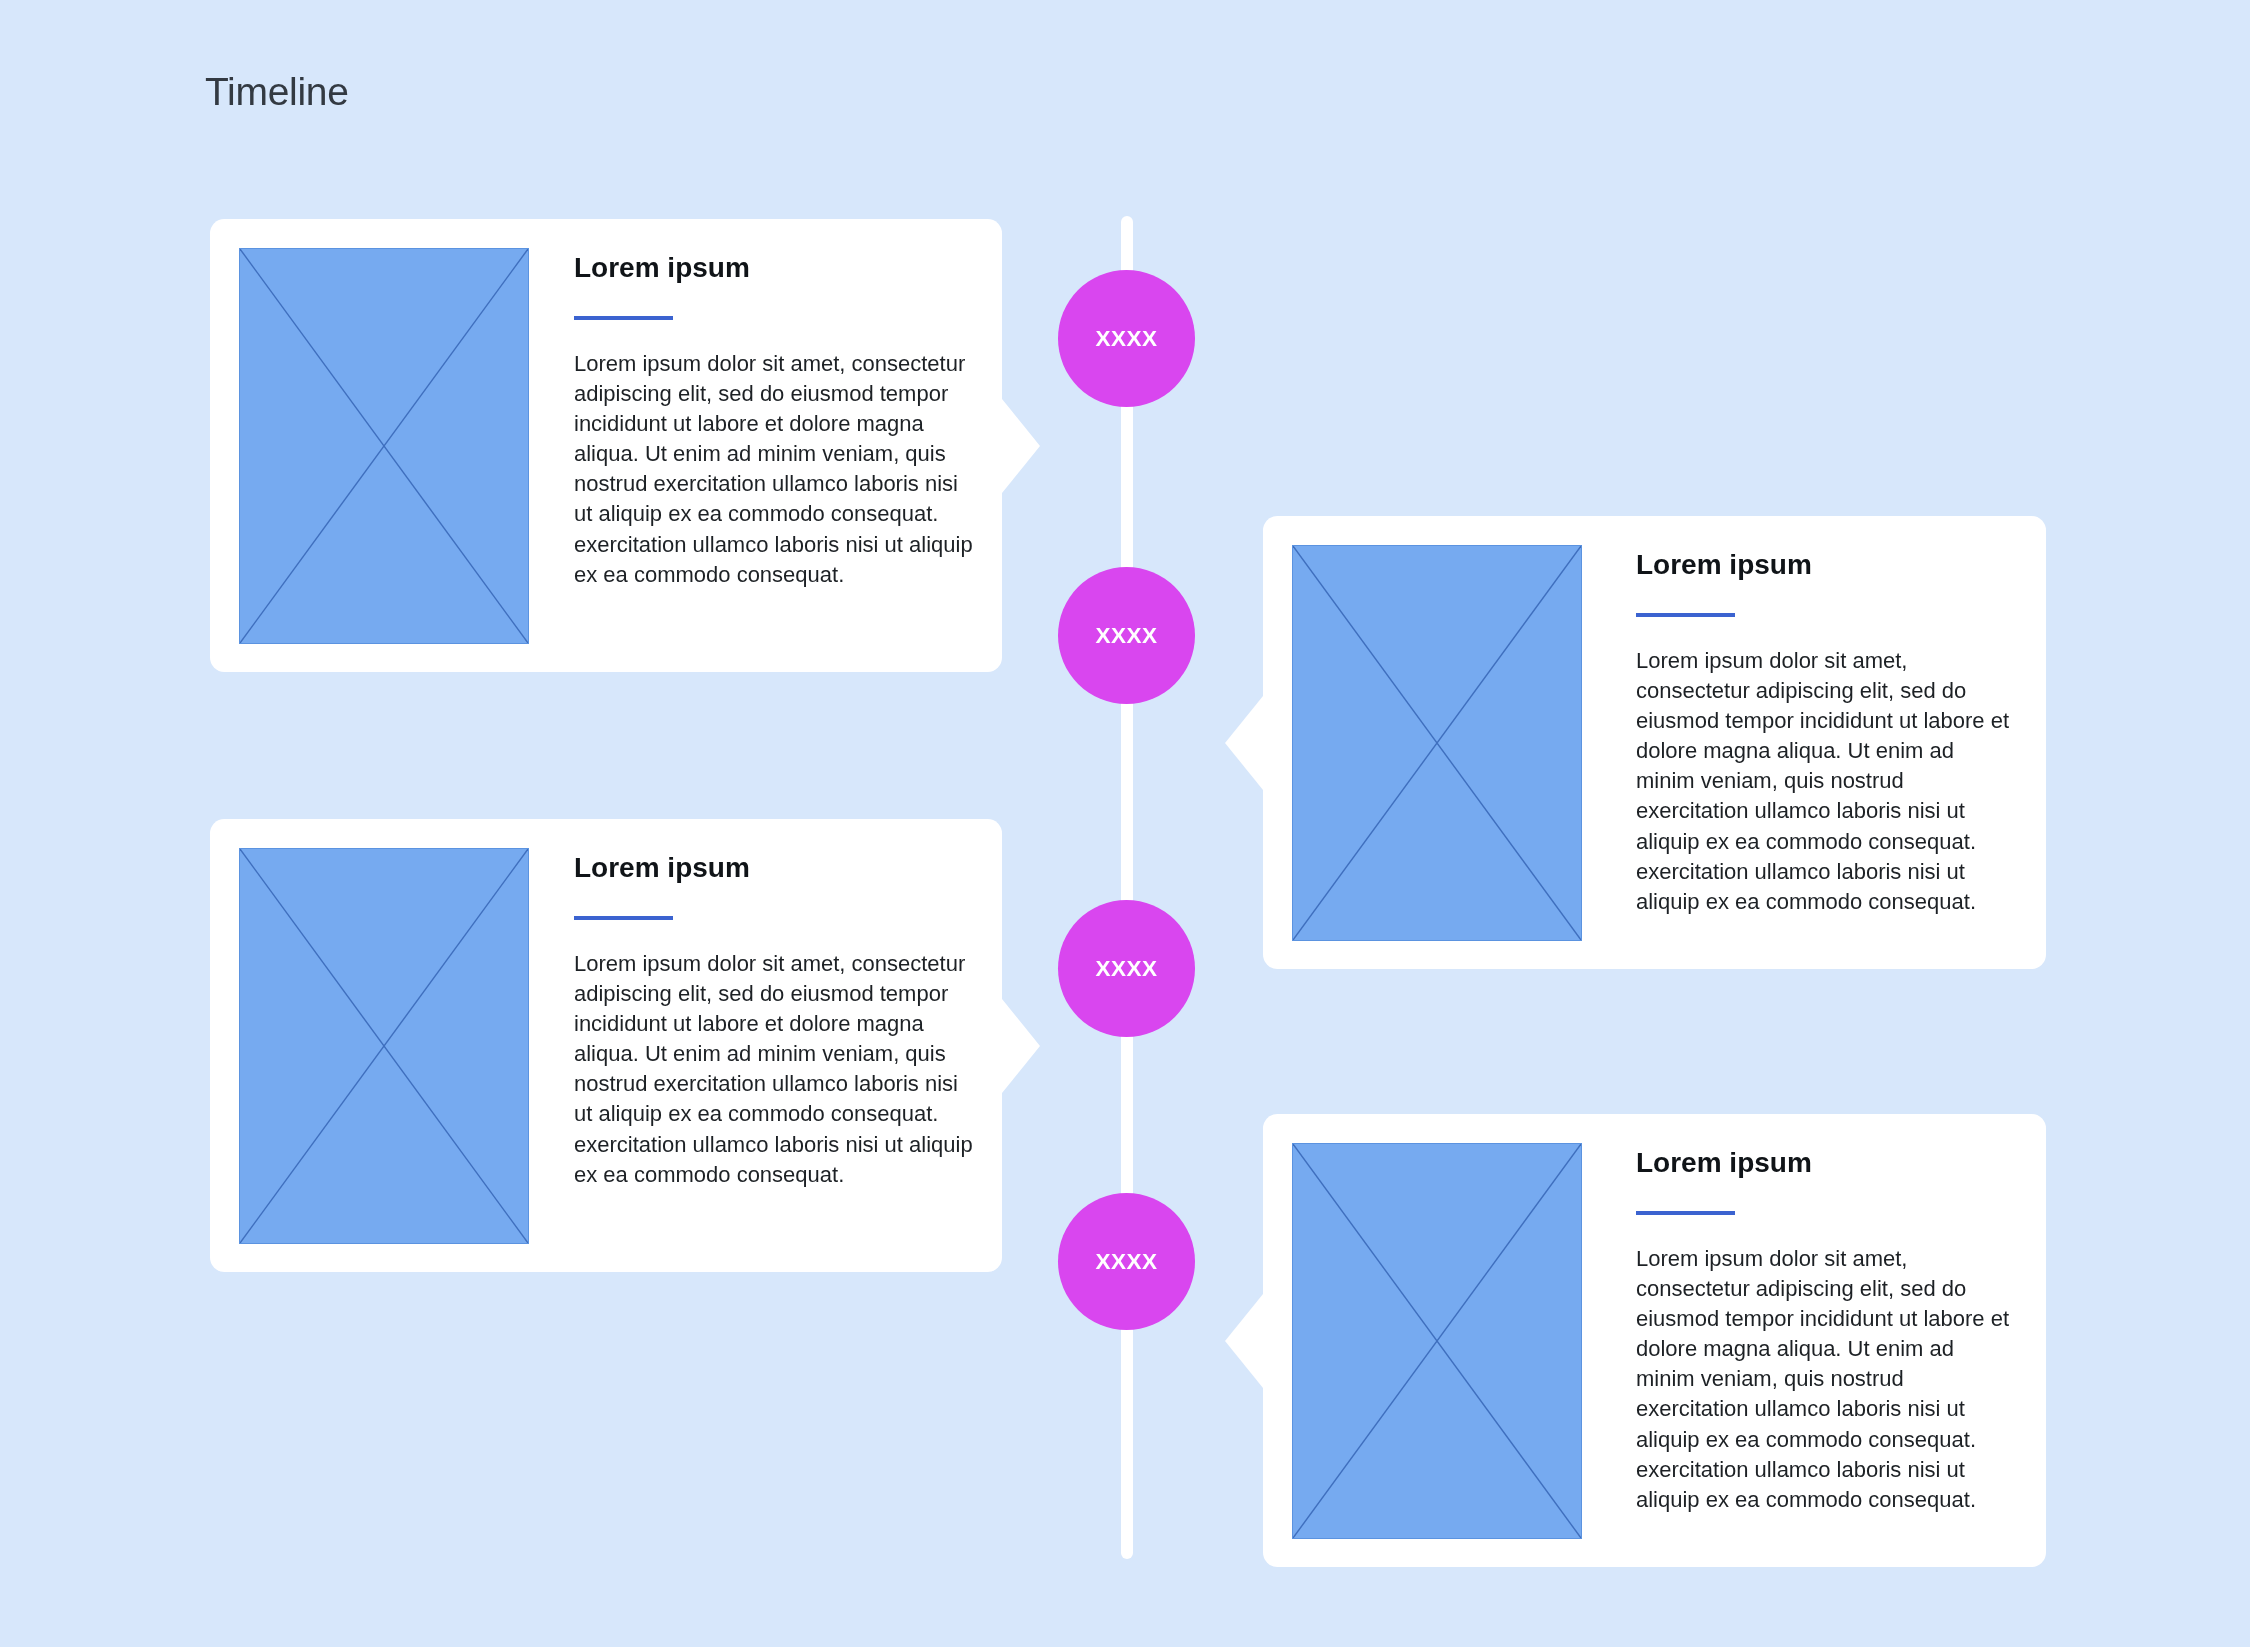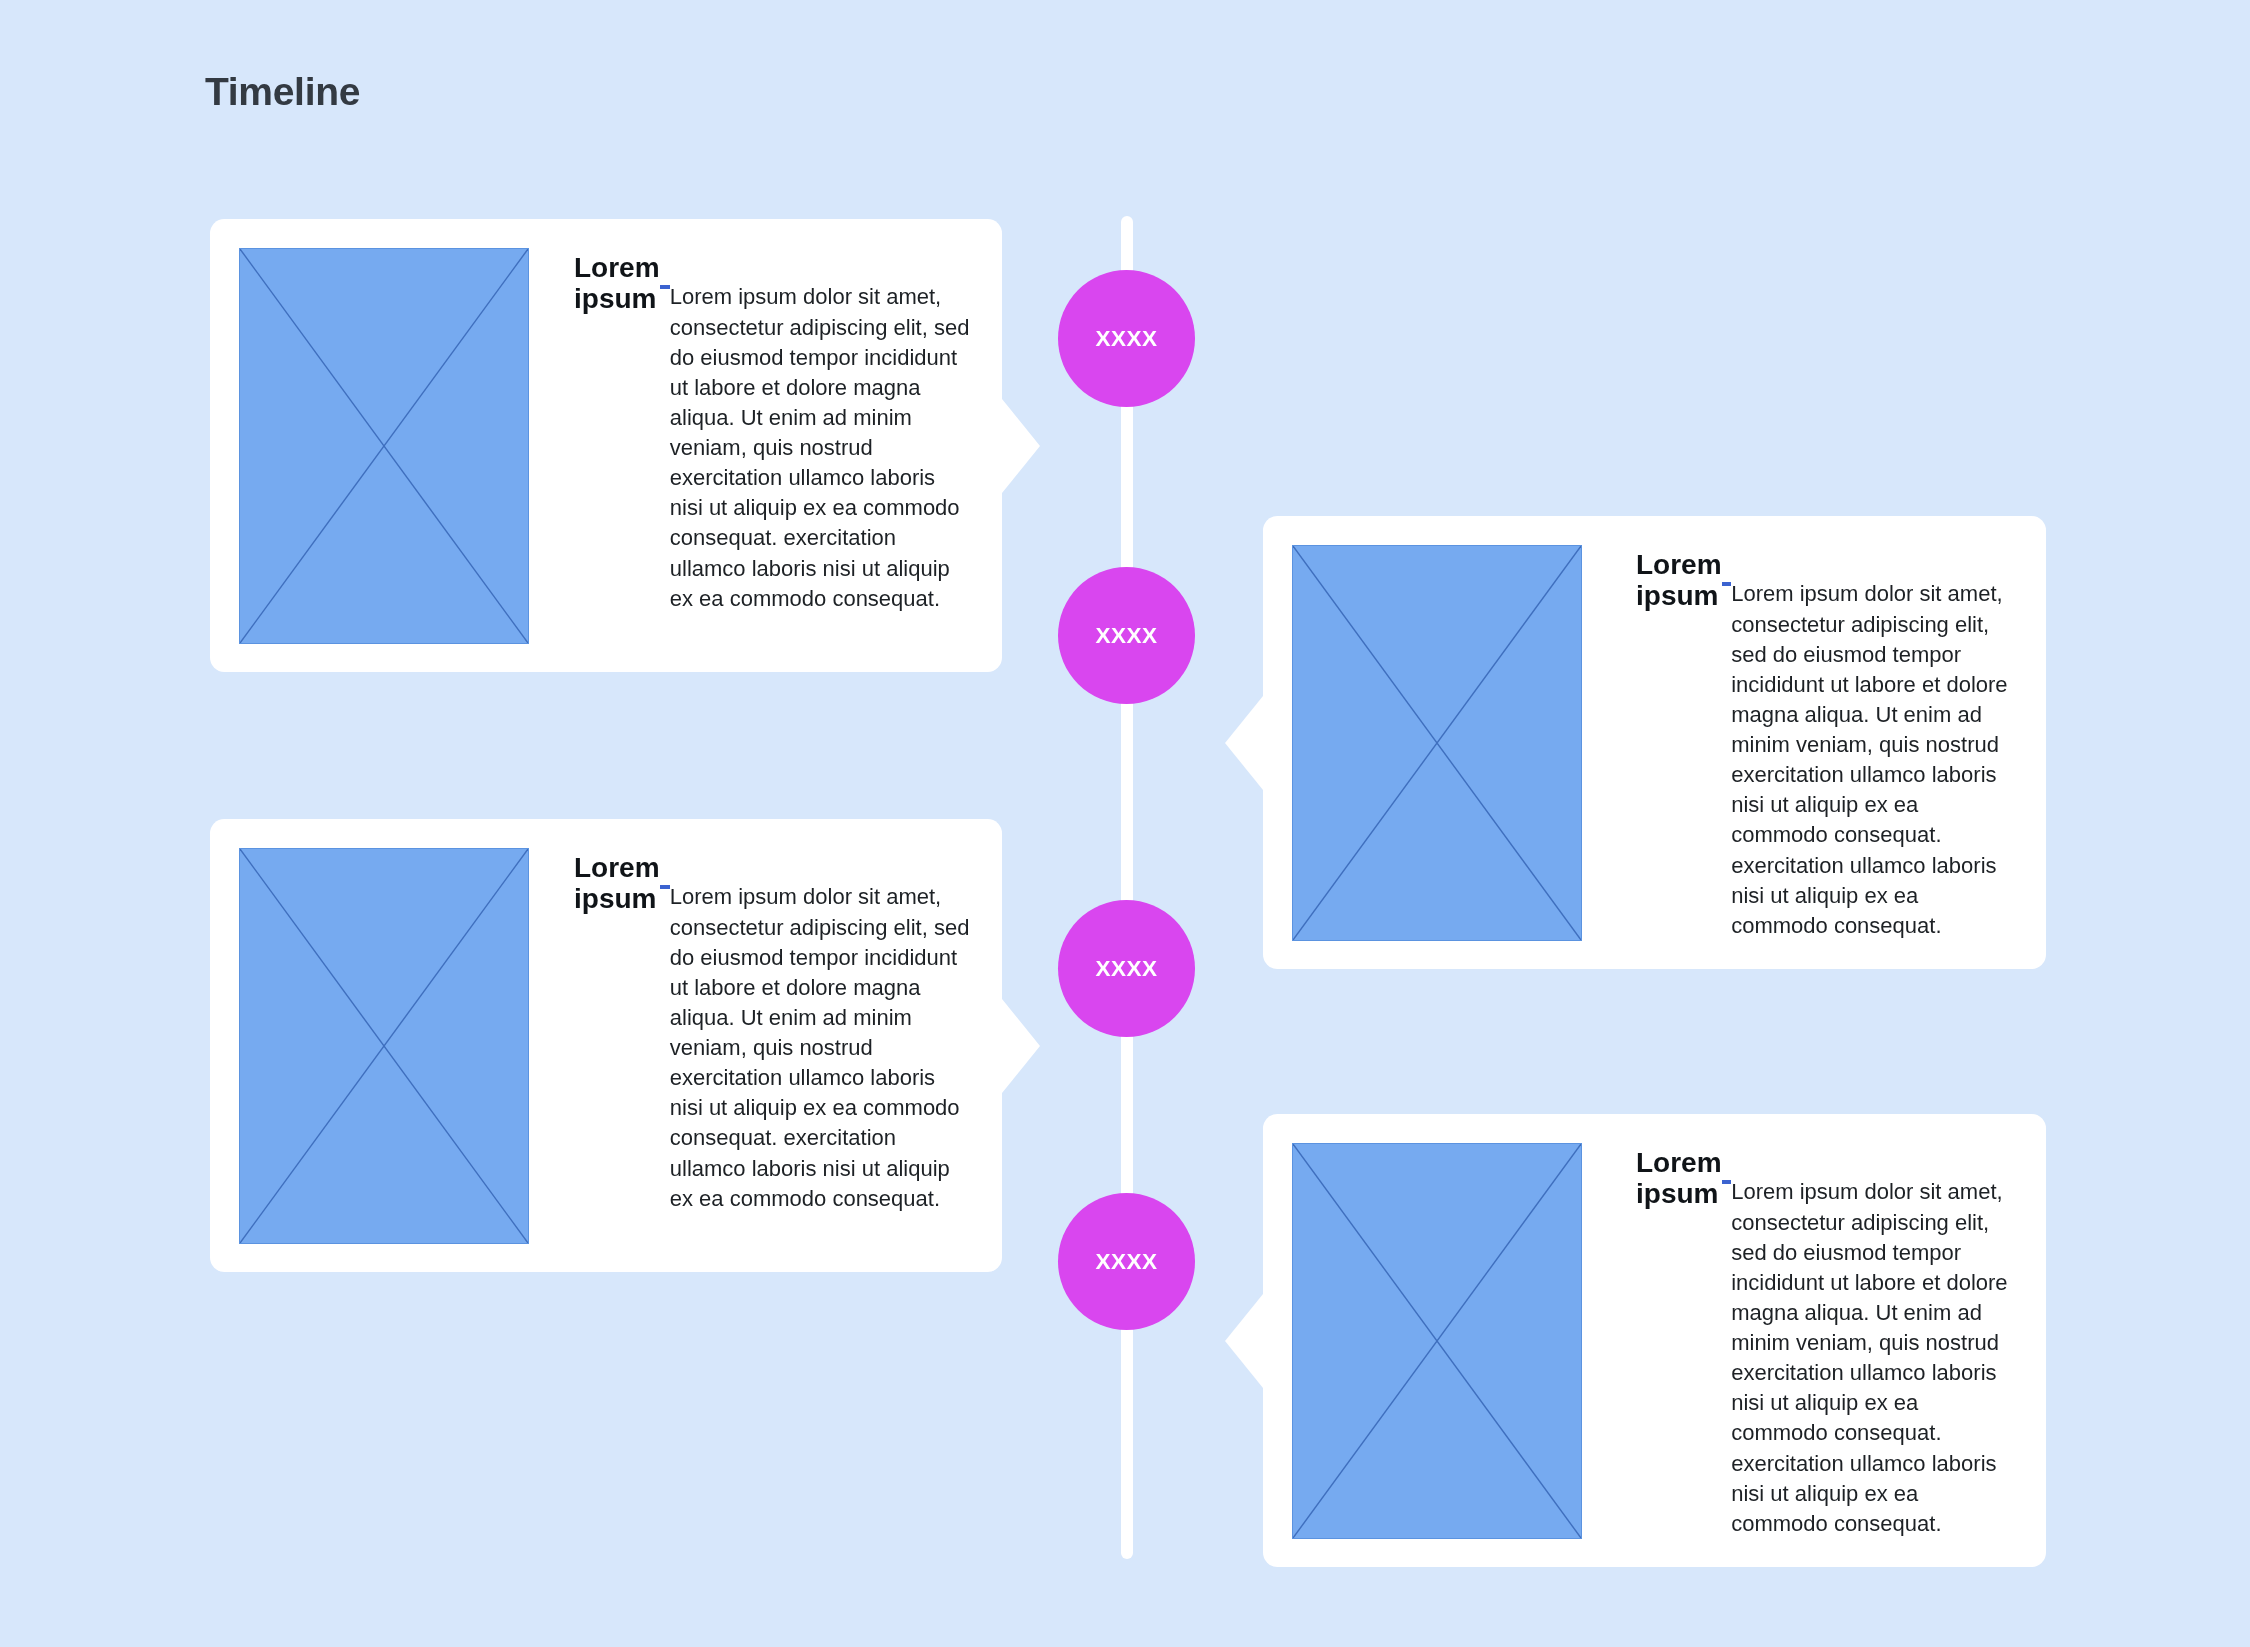--- a/index.html
+++ b/index.html
@@ -14,21 +14,21 @@
     position: relative;
     overflow: hidden;
   }
 
   
   .page-title {
     position: absolute;
     left: 205px;
     top: 70px;
     font-size: 39px;
-    font-weight: bold;
+    font-weight: normal;
     color: #333a42;
     letter-spacing: -0.3px;
   }
 
   
   .timeline-axis {
     position: absolute;
     left: 1121px;
     top: 216px;
     width: 11.7px;
@@ -109,21 +109,21 @@
     overflow: hidden;
   }
   .thumb svg { display: block; width: 100%; height: 100%; }
 
   
   .card-body {
     flex: 1 1 auto;
     padding-left: 45px;
     padding-top: 5.4px;
     display: flex;
-    flex-direction: row;
+    flex-direction: column;
   }
   .card-right .card-body { padding-left: 54px; }
 
   .card-heading {
     font-size: 28px;
     font-weight: bold;
     color: #101418;
     margin: 0;
     line-height: 1.1;
   }

